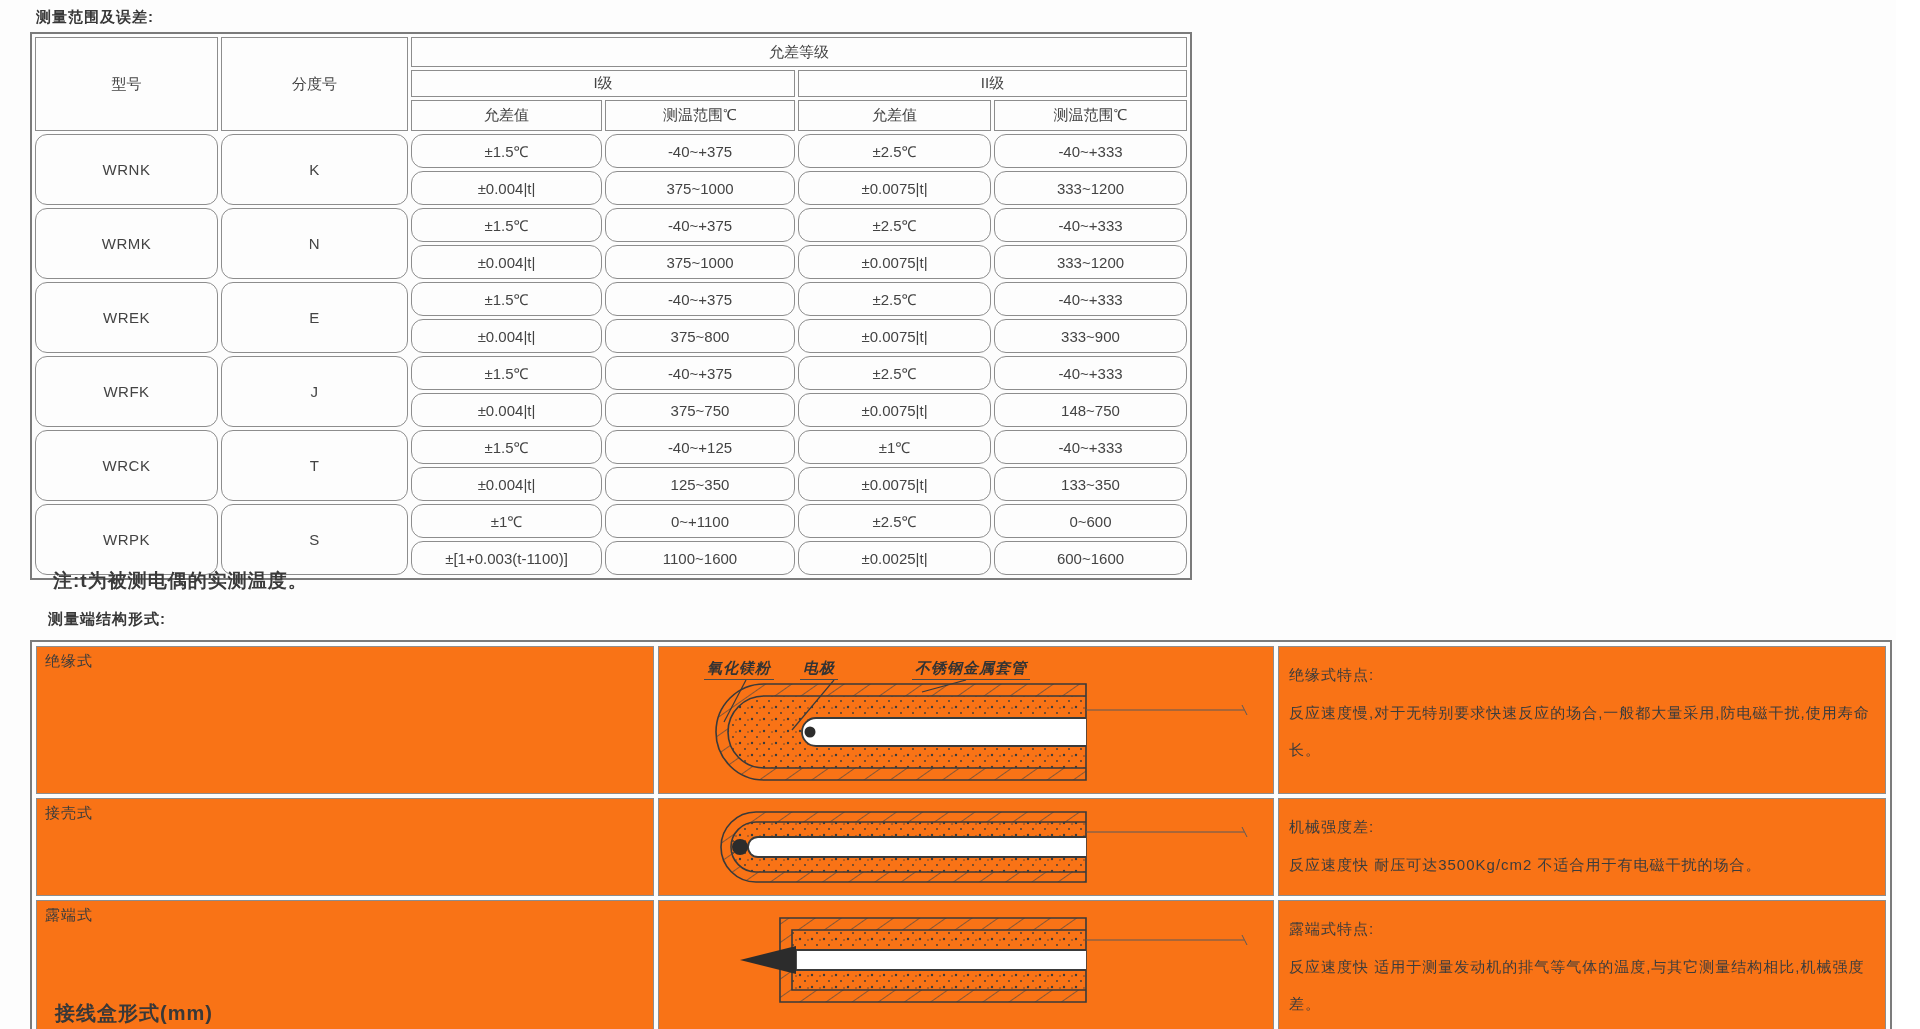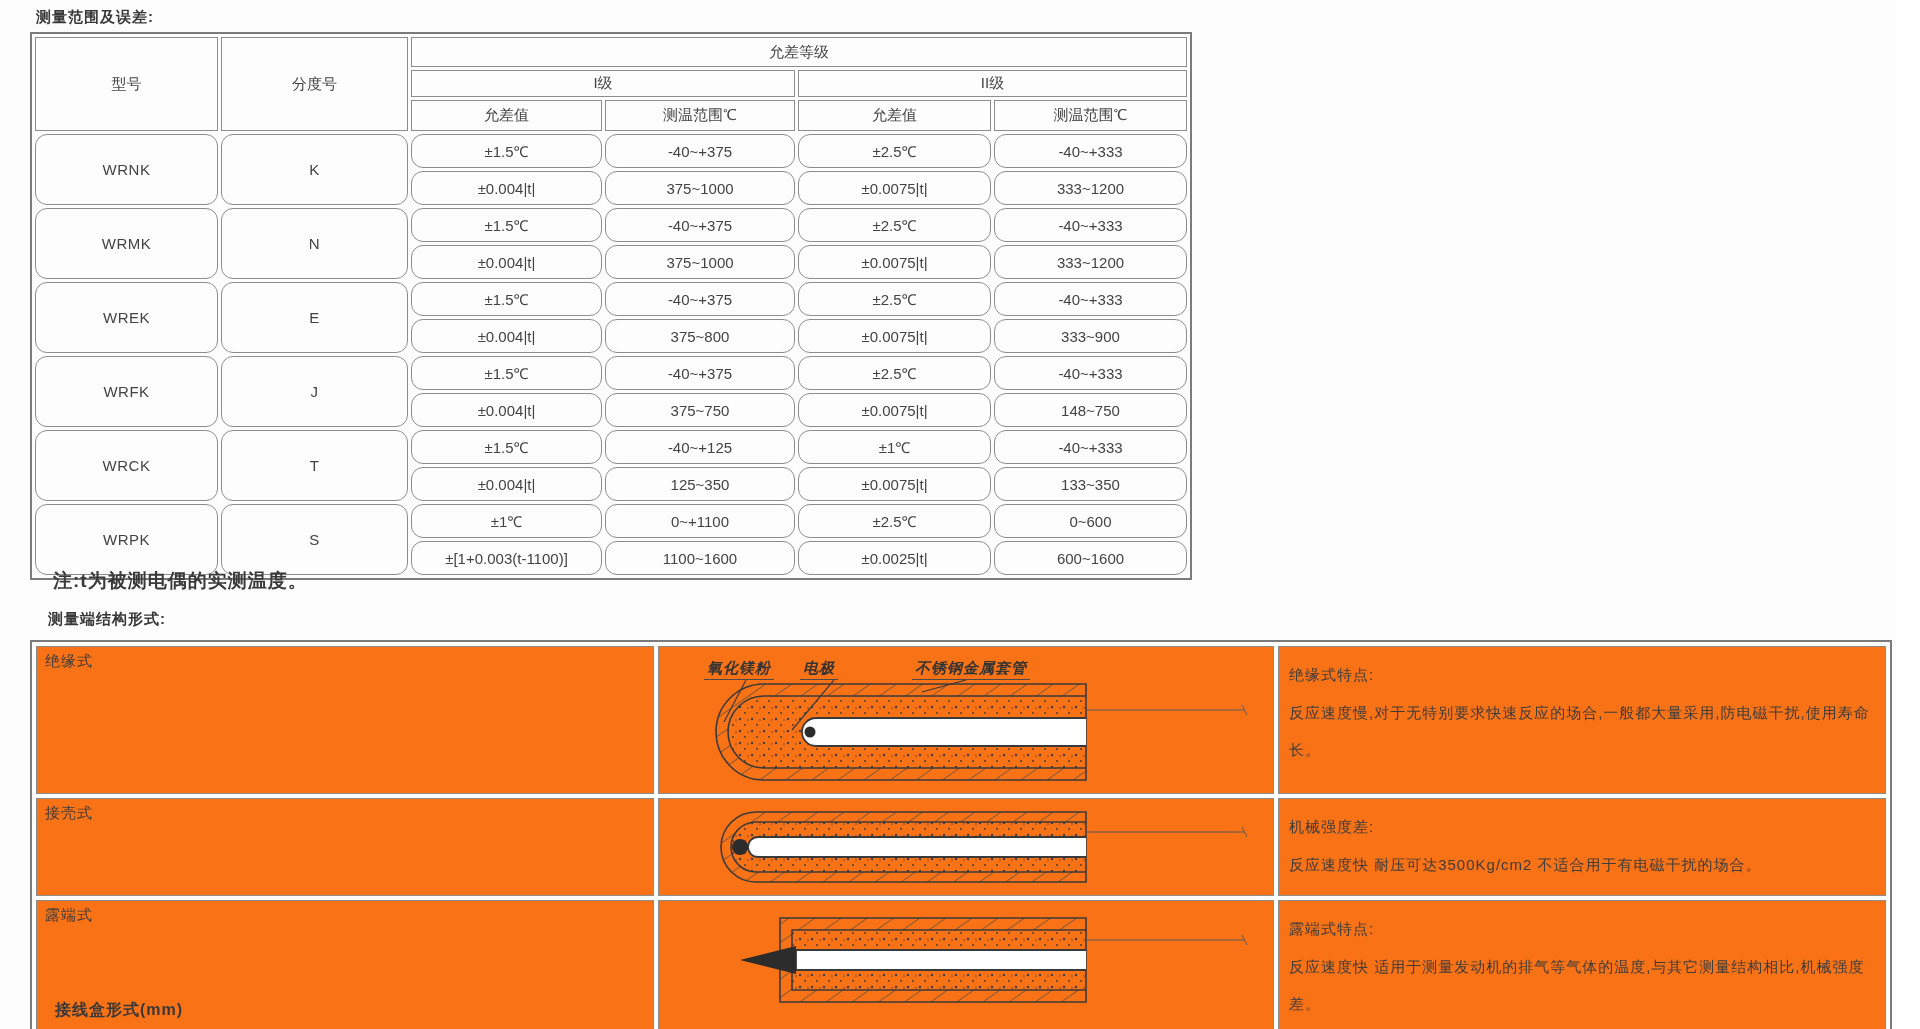--- a/index.html
+++ b/index.html
@@ -2,21 +2,21 @@
 <html><head>
 <meta charset="utf-8">
 <style>
   html,body{margin:0;padding:0;background:#ffffff;}
   .doc{position:relative;width:1896px;height:1029px;background:#fdfdfd;overflow:hidden;
        font-family:"Liberation Sans",sans-serif;color:#3e3e3e;}
   .title{position:absolute;font-size:15px;font-weight:600;color:#383838;letter-spacing:1px;}
   .t1{left:36px;top:8px;}
   .t2{left:48px;top:610px;}
   .note{position:absolute;left:18px;top:568px;font-size:19px;font-weight:600;color:#3a3a3a;letter-spacing:1px;margin-left:35px;}
-  .caption{position:absolute;left:55px;top:1000px;font-size:16px;font-weight:600;color:#383838;letter-spacing:1px;}
+  .caption{position:absolute;left:55px;top:1000px;font-size:20px;font-weight:600;color:#383838;letter-spacing:1px;}
 
   table{border-collapse:separate;background:transparent;}
   table.spec{position:absolute;left:30px;top:32px;border-spacing:3px;border:2px solid #7b7b7b;}
   table.spec td{border:1.5px solid #8d8d8d;text-align:center;vertical-align:middle;
                 font-size:15px;color:#434343;padding:0 2px;background:#fdfdfd;}
   .h1 td{height:28px;margin-left:40px;} .h2 td{height:25px;margin-left:28px;} .h3 td{height:29px;font-weight:500;}
   .drow td{height:32px;border-radius:12px;}
   .mcell{font-size:15px;letter-spacing:0.5px;}
 
   table.structure{position:absolute;left:30px;top:640px;border-spacing:4px;border:2px solid #7b7b7b;}

